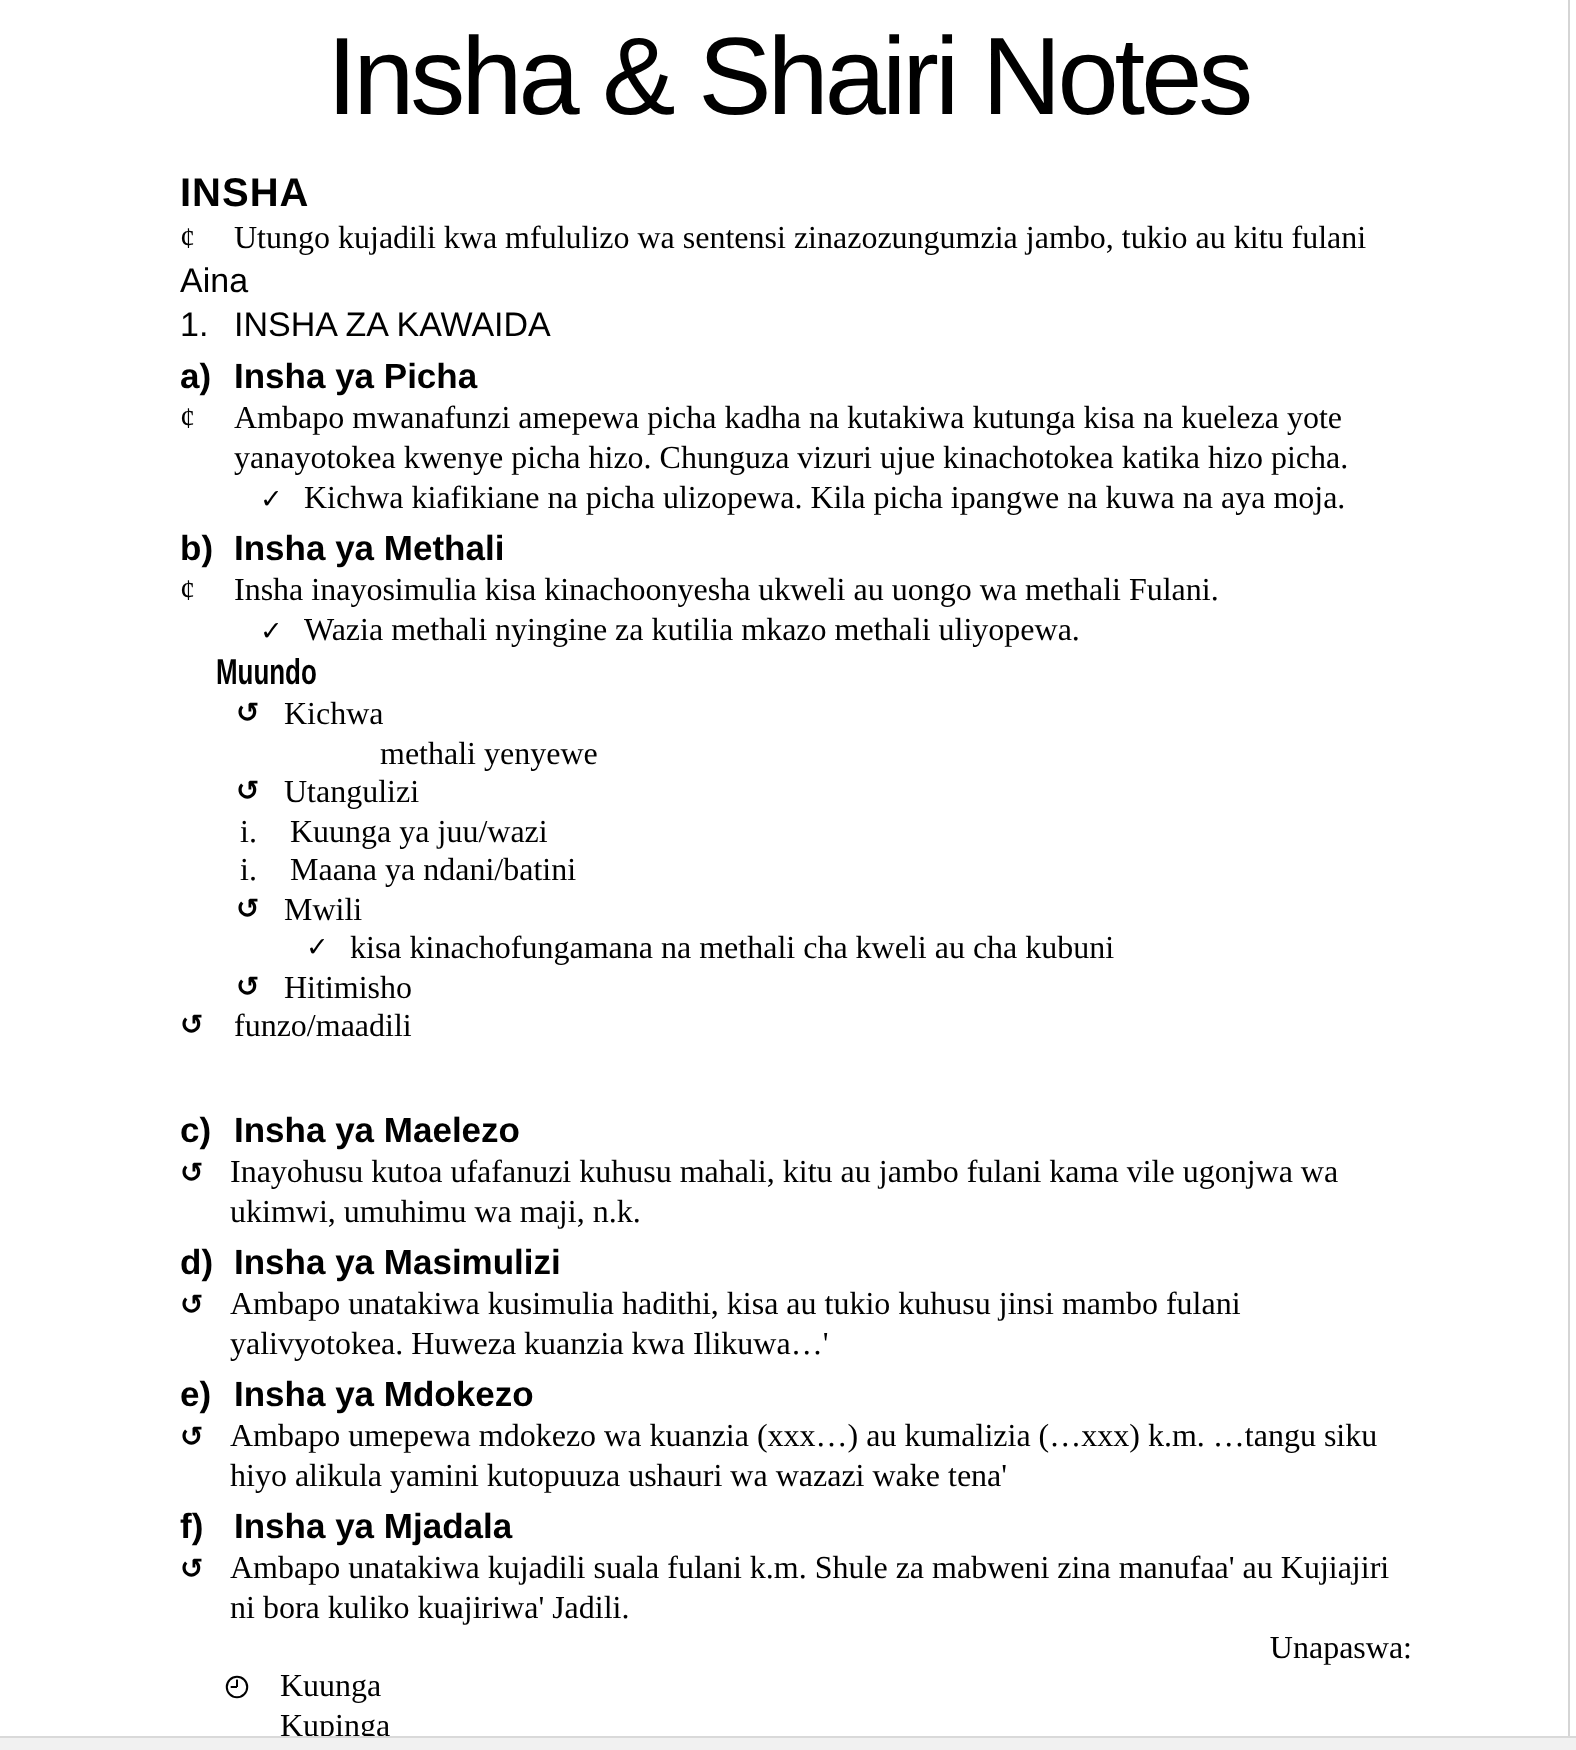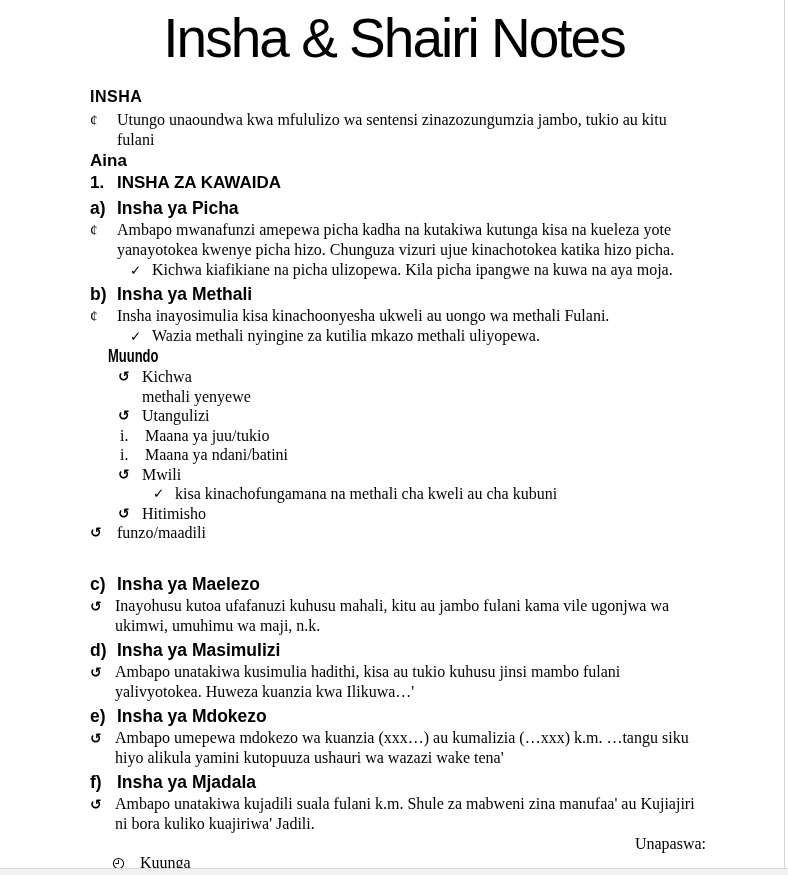--- a/index.html
+++ b/index.html
@@ -14,47 +14,47 @@
     text-align:center;
     font-family:"Liberation Sans", sans-serif;
     font-weight:400; font-size:55px; line-height:64px; letter-spacing:-2px;
   }
   .content {
     position:absolute; left:90px; top:84px; width:616px;
     font-size:16px; line-height:20px;
   }
   .h1 {
     font-family:"Liberation Sans", sans-serif;
-    font-weight:700; font-size:16px; line-height:26px; letter-spacing:0.5px;
+    font-weight:700; font-size:20px; line-height:26px; letter-spacing:0.5px;
   }
   .h2 { display:flex; margin-top:3px;
     font-family:"Liberation Sans", sans-serif;
     font-weight:700; font-size:17.5px; line-height:23px;
   }
   .h2 .marker { flex:0 0 27px; }
   .bold-sans {
     font-family:"Liberation Sans", sans-serif;
-    font-weight:700; font-size:17px; line-height:22px;
+    font-weight:400; font-size:17px; line-height:22px;
   }
   .row { display:flex; }
   .row .marker { flex:0 0 27px; }
   .row .marker.w24 { flex:0 0 24px; }
   .row .marker.w25 { flex:0 0 25px; }
   .row .marker.w22 { flex:0 0 22px; }
   .row .marker.w28 { flex:0 0 28px; }
   .m-script { font-size:15px; }
   .m-u { font-family:"DejaVu Sans", sans-serif; font-weight:700; font-size:14px; }
   .m-check { font-family:"DejaVu Sans", sans-serif; font-size:13.5px; }
   .ind15 { margin-left:15px;text-align:right; }
   .ind22 { margin-left:22px;align-items:center; }
   .ind28 { margin-left:28px; }
   .ind30 { margin-left:30px; }
   .ind40 { margin-left:40px; }
   .ind63 { margin-left:63px; }
-  .ind72 { margin-left:52px; }
+  .ind72 { margin-left:100px; }
   .sub { line-height:19.5px; }
   .muundo {
     display:inline-block; margin-left:18px;
     font-family:"Liberation Sans", sans-serif;
     font-weight:700; font-size:18px; line-height:20px;
     transform:scaleX(0.72); transform-origin:left center;
     white-space:nowrap;
   }
   .gap-c { margin-top:30px; }
   .clock-icon { position:relative; top:2px; }
@@ -73,21 +73,21 @@
 <div class="page">
 
   <div class="doc-title">Insha &amp; Shairi Notes</div>
 
   <div class="content">
 
     <div class="h1">INSHA</div>
 
     <div class="row">
       <span class="marker m-script">¢</span>
-      <span>Utungo unaoundwa kwa mfululizo wa sentensi zinazozungumzia jambo, tukio au kitu fulani</span>
+      <span>Utungo kujadili kwa mfululizo wa sentensi zinazozungumzia jambo, tukio au kitu fulani</span>
     </div>
 
     <div class="bold-sans">Aina</div>
 
     <div class="row bold-sans">
       <span class="marker">1.</span>
       <span>INSHA ZA KAWAIDA</span>
     </div>
 
     <div class="h2">
@@ -126,21 +126,21 @@
     </div>
     <div class="ind72 sub">
       <span>methali yenyewe</span>
     </div>
     <div class="row ind28 sub">
       <span class="marker w24 m-u">↺</span>
       <span>Utangulizi</span>
     </div>
     <div class="row ind30 sub">
       <span class="marker w25">i.</span>
-      <span>Maana ya juu/tukio</span>
+      <span>Kuunga ya juu/wazi</span>
     </div>
     <div class="row ind30 sub">
       <span class="marker w25">i.</span>
       <span>Maana ya ndani/batini</span>
     </div>
     <div class="row ind28 sub">
       <span class="marker w24 m-u">↺</span>
       <span>Mwili</span>
     </div>
     <div class="row ind63 sub">

